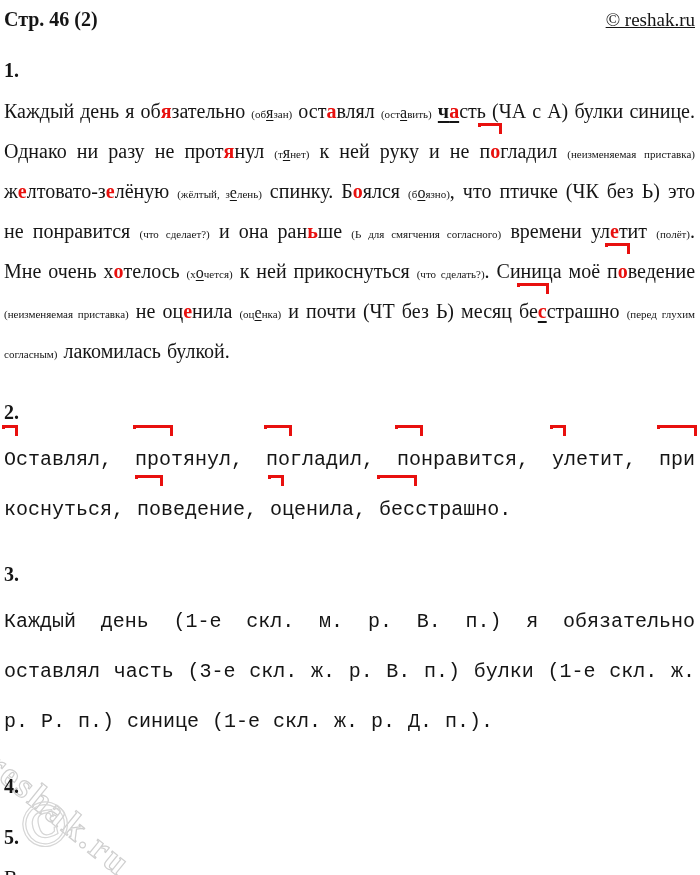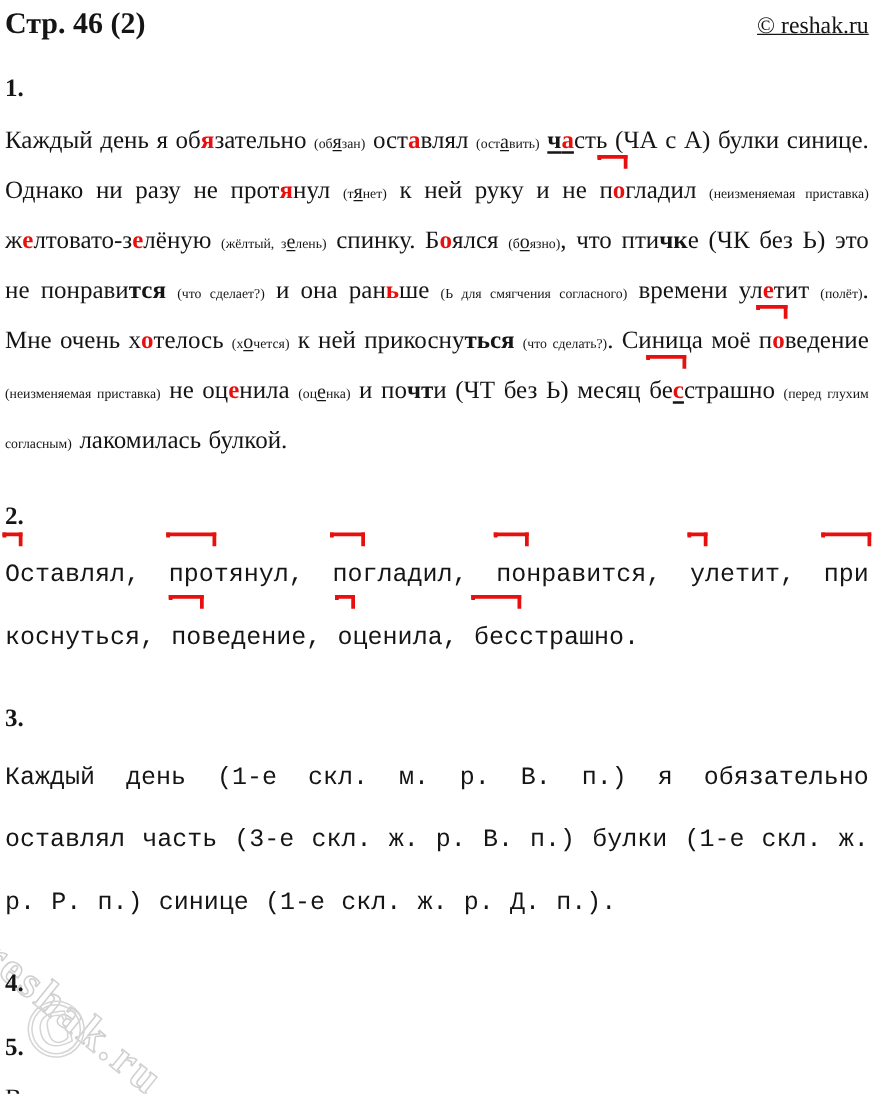--- a/index.html
+++ b/index.html
@@ -6,30 +6,30 @@
   body{
     width:700px;height:875px;
     background:#ffffff;
     font-family:"Liberation Serif","DejaVu Serif",serif;
     color:#151515;
     position:relative;
     overflow:hidden;
   }
   .page{position:relative;z-index:1;padding:8px 5px 0 4px;}
   .header{display:flex;justify-content:space-between;align-items:baseline;font-size:19px;line-height:23px;}
-  .page-label{font-weight:bold;font-size:24px;}
+  .page-label{font-weight:bold;font-size:20px;}
   .copyright{font-size:19px;text-decoration:underline;}
   .section-num{font-weight:bold;font-size:20px;line-height:23px;margin:28px 0 11px;}
   .para{font-size:20px;line-height:37px;text-align:justify;margin:0;word-spacing:1px;}
   .para.loose{line-height:50px;font-family:Liberation Mono, monospace;}
   .para.left{text-align:left;}
   
   .seg-n{}
   .seg-r{color:#e8100e;font-weight:bold;}
-  .seg-b{font-weight:bold;}
+  .seg-b{font-weight:normal;}
   .seg-u{text-decoration:underline;text-decoration-color:#151515;text-underline-offset:3px;text-decoration-thickness:1.5px;}
   .seg-bu{font-weight:bold;text-decoration:underline;text-decoration-color:#151515;text-underline-offset:3px;text-decoration-thickness:1.5px;}
   .seg-ru{color:#e8100e;font-weight:bold;text-decoration:underline;text-decoration-color:#151515;text-underline-offset:3px;text-decoration-thickness:1.5px;}
   .seg-s{font-size:11px;}
   .seg-su{font-size:16px;text-decoration:underline;text-decoration-color:#151515;text-underline-offset:2px;text-decoration-thickness:1.2px;}
   
   .pfx{position:relative;display:inline-block;}
   .pfx::before{
     content:"";position:absolute;left:-2px;right:-2px;top:-10px;height:8px;
     border-top:3px solid #e8100e;border-right:3px solid #e8100e;

